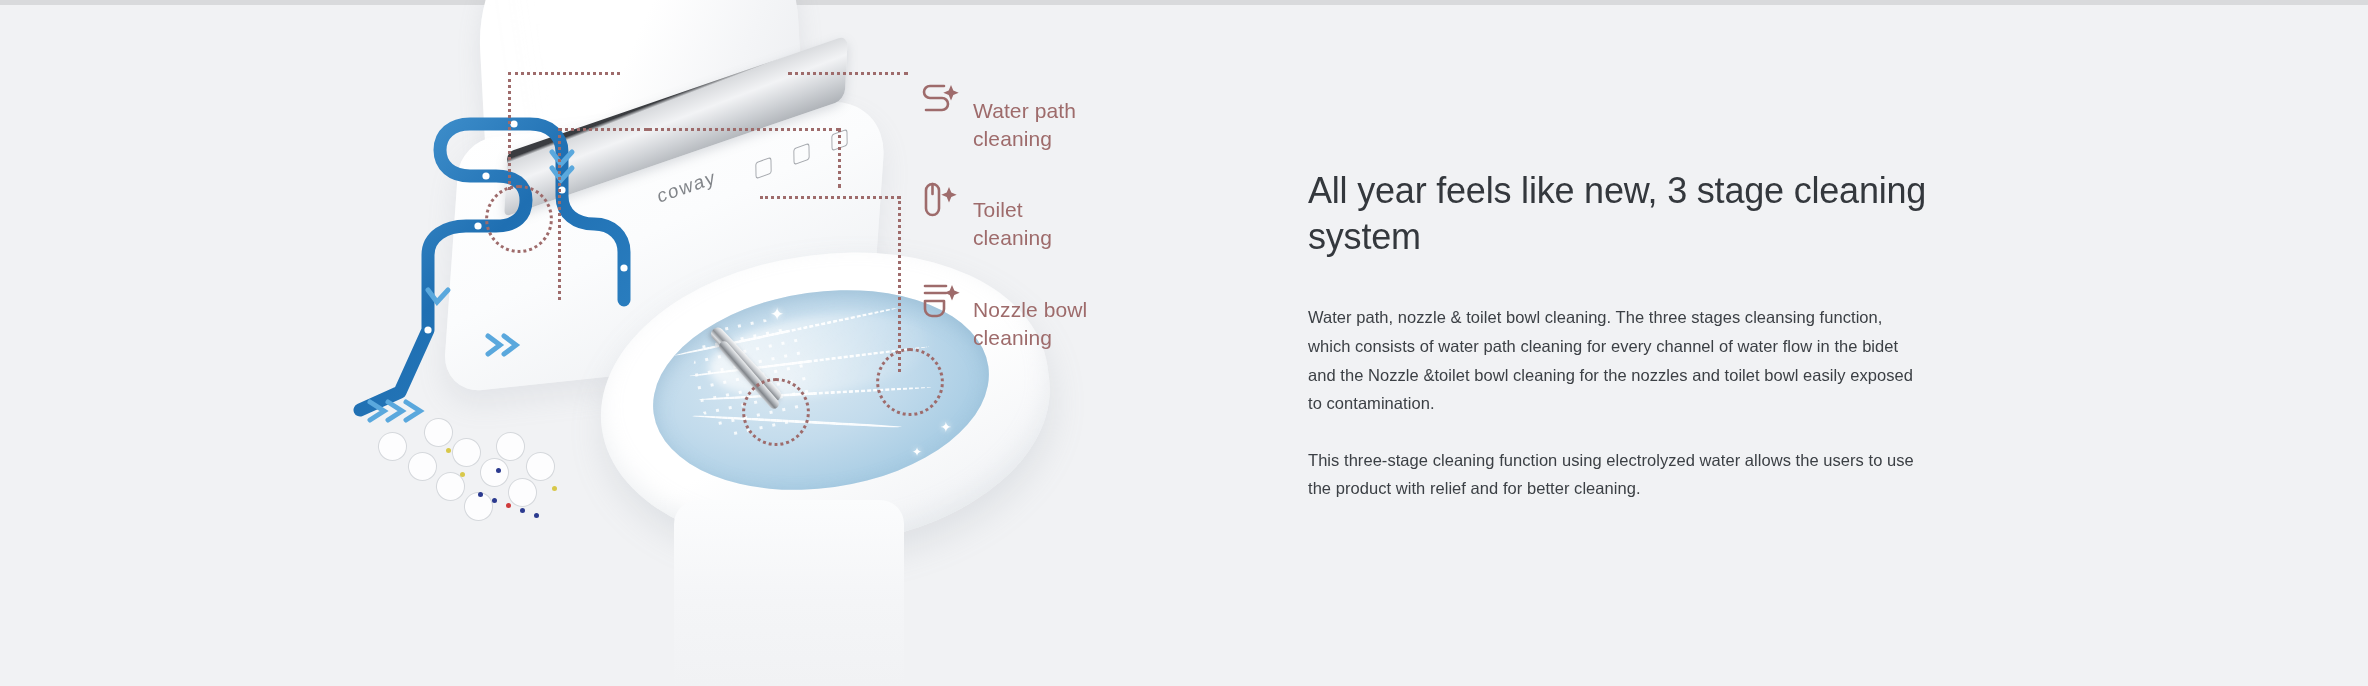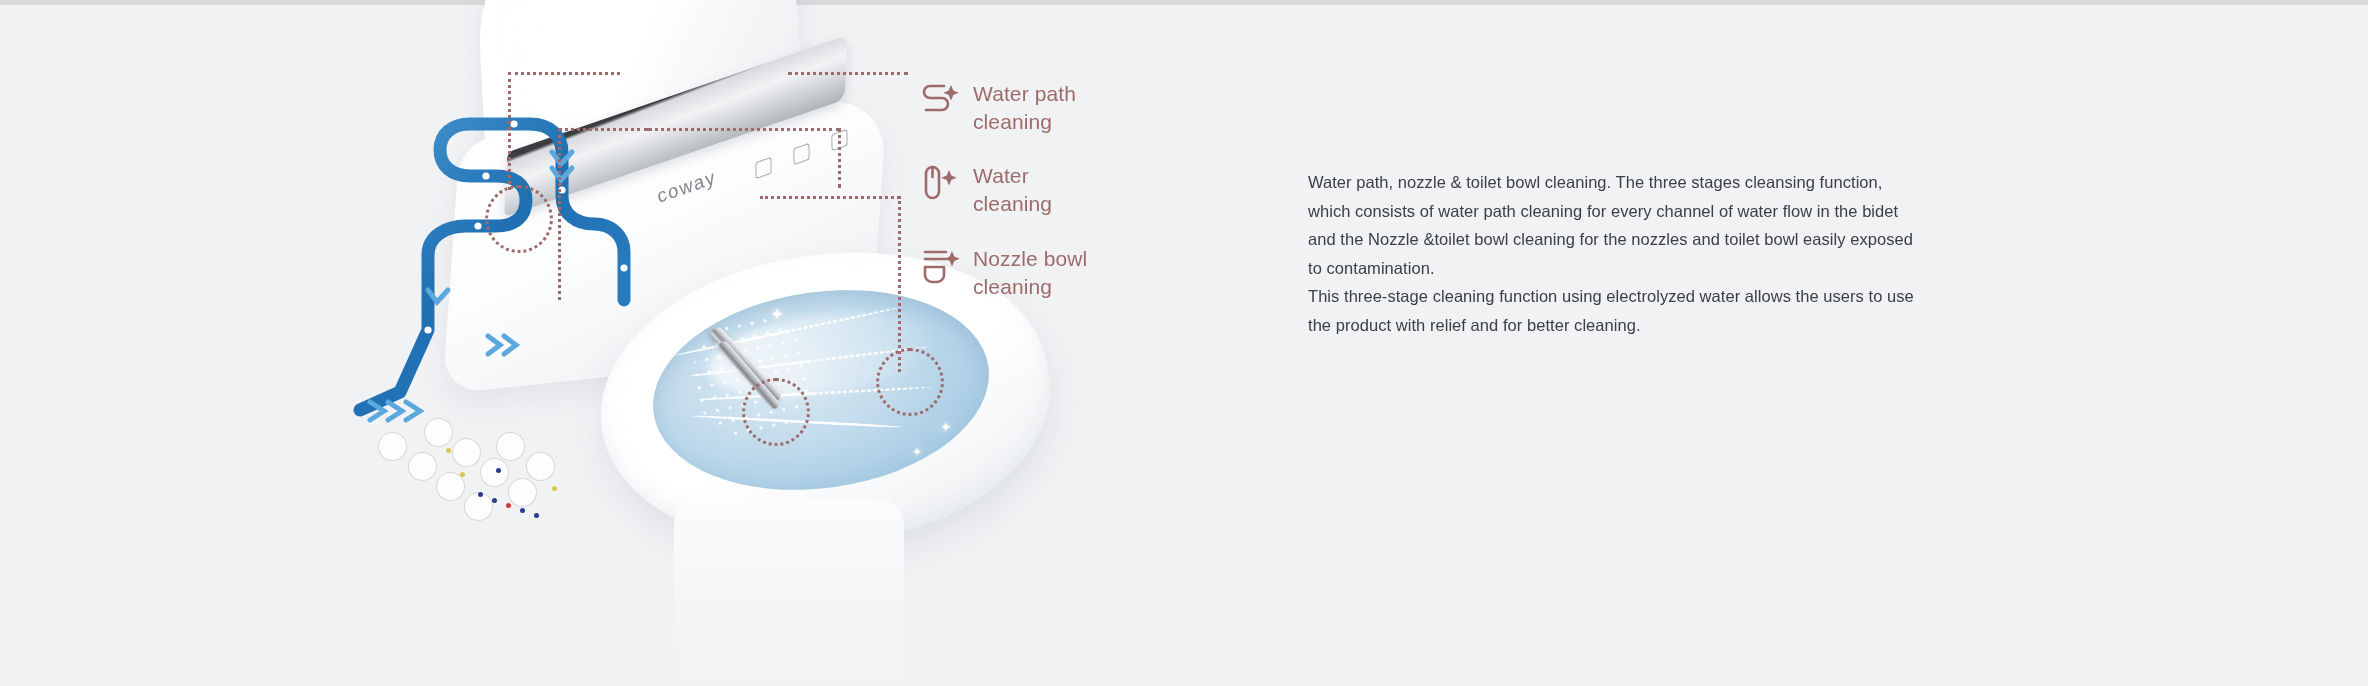--- a/index.html
+++ b/index.html
@@ -275,20 +275,21 @@
     height: 46px;
     flex: 0 0 40px;
     margin-right: 13px;
   }
   .callout-text {
     font-size: 21px;
     line-height: 1.32;
     color: #9e6b6b;
     letter-spacing: .1px;
     padding-top: 2px;
+    margin-top: 17px;
   }
 
   
   .copy {
     position: absolute;
     left: 1308px;
     top: 168px;
     width: 620px;
   }
   .copy h1 {
@@ -299,21 +300,21 @@
     color: #34383d;
     letter-spacing: -.2px;
   }
   .copy p {
     margin: 0;
     font-size: 16.5px;
     line-height: 1.73;
     color: #3c4045;
     letter-spacing: .05px;
   }
-  .copy p.second { }
+  .copy p.second { margin-top: 28px; }
 </style>
 </head>
 <body>
 
 <div class="page">
 
   <div class="top-strip"></div>
 
   <div class="product-stage">
 
@@ -431,37 +432,38 @@
       </div>
     </div>
 
     <div class="callout">
       <svg class="callout-icon" viewBox="0 0 40 46">
         <rect x="6" y="7" width="13" height="31" rx="6.5" fill="none" stroke="#9e6b6b" stroke-width="2.6"></rect>
         <line x1="12.5" y1="7" x2="12.5" y2="17" stroke="#9e6b6b" stroke-width="2.6" stroke-linecap="round"></line>
         <path d="M29 10 l2.3 5.4 L36.7 17.7 l-5.4 2.3 L29 25.4 l-2.3-5.4 L21.3 17.7 l5.4-2.3 Z" fill="#9e6b6b"></path>
       </svg>
       <div class="callout-text">
-        <div>Water</div>
+        <div>Toilet</div>
         <div>cleaning</div>
       </div>
     </div>
 
     <div class="callout">
       <svg class="callout-icon" viewBox="0 0 40 46">
         <line x1="5" y1="9" x2="26" y2="9" stroke="#9e6b6b" stroke-width="2.6" stroke-linecap="round"></line>
         <line x1="5" y1="16" x2="26" y2="16" stroke="#9e6b6b" stroke-width="2.6" stroke-linecap="round"></line>
         <path d="M5 24 H24 v8 a7 7 0 0 1 -7 7 H12 a7 7 0 0 1 -7 -7 Z" fill="none" stroke="#9e6b6b" stroke-width="2.6" stroke-linejoin="round"></path>
         <path d="M32 8 l2.3 5.4 L39.7 15.7 l-5.4 2.3 L32 23.4 l-2.3-5.4 L24.3 15.7 l5.4-2.3 Z" fill="#9e6b6b"></path>
       </svg>
       <div class="callout-text">
         <div>Nozzle bowl</div>
         <div>cleaning</div>
       </div>
     </div>
   </div>
 
   <div class="copy">
+    <h1>All year feels like new, 3 stage cleaning system</h1>
     <p class="first">Water path, nozzle &amp; toilet bowl cleaning. The three stages cleansing function, which consists of water path cleaning for every channel of water flow in the bidet and the Nozzle &amp;toilet bowl cleaning for the nozzles and toilet bowl easily exposed to contamination.</p>
     <p class="second">This three-stage cleaning function using electrolyzed water allows the users to use the product with relief and for better cleaning.</p>
   </div>
 
 </div>
 
 </body></html>

